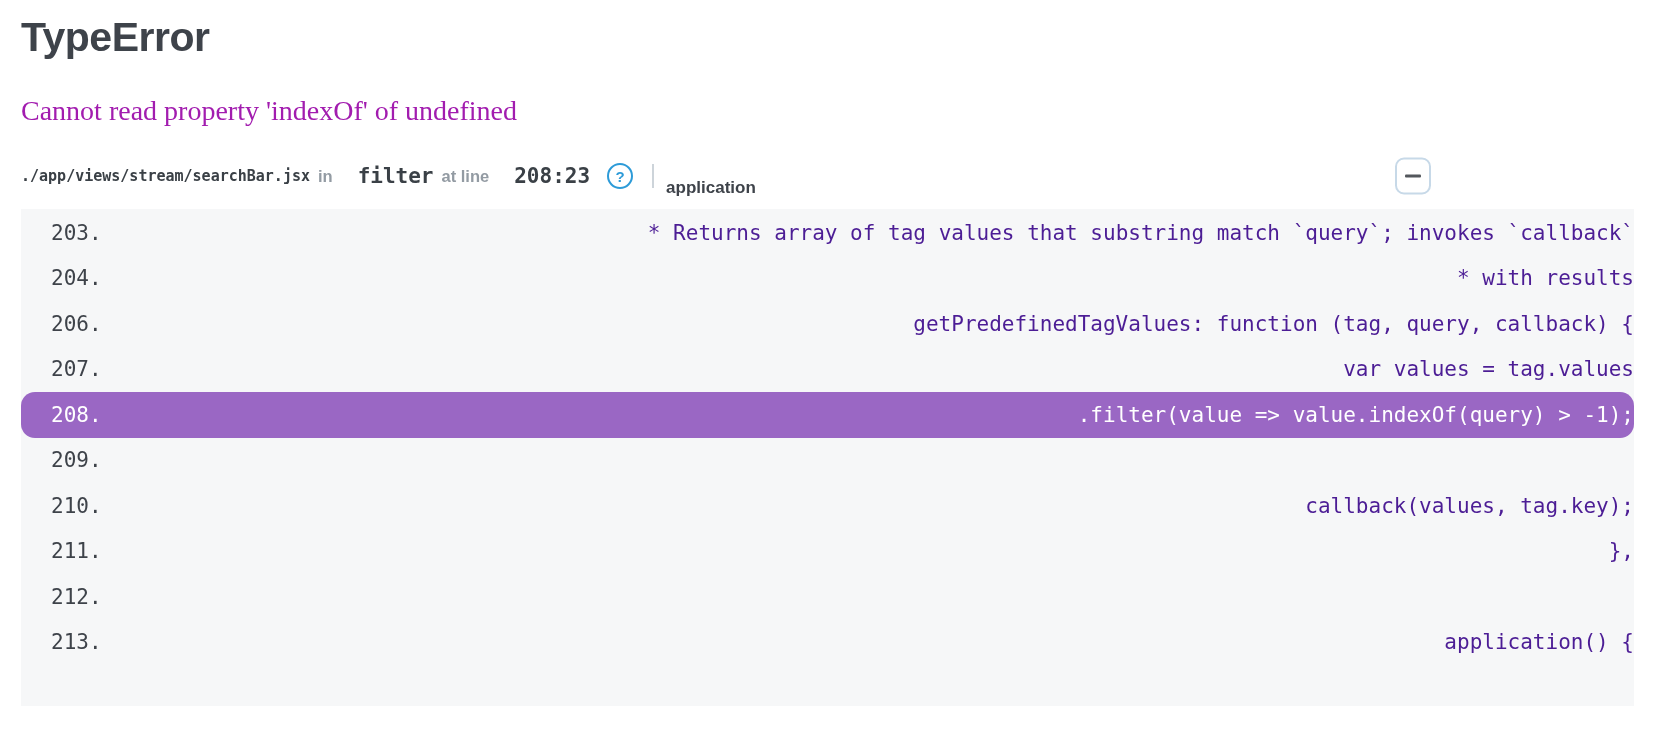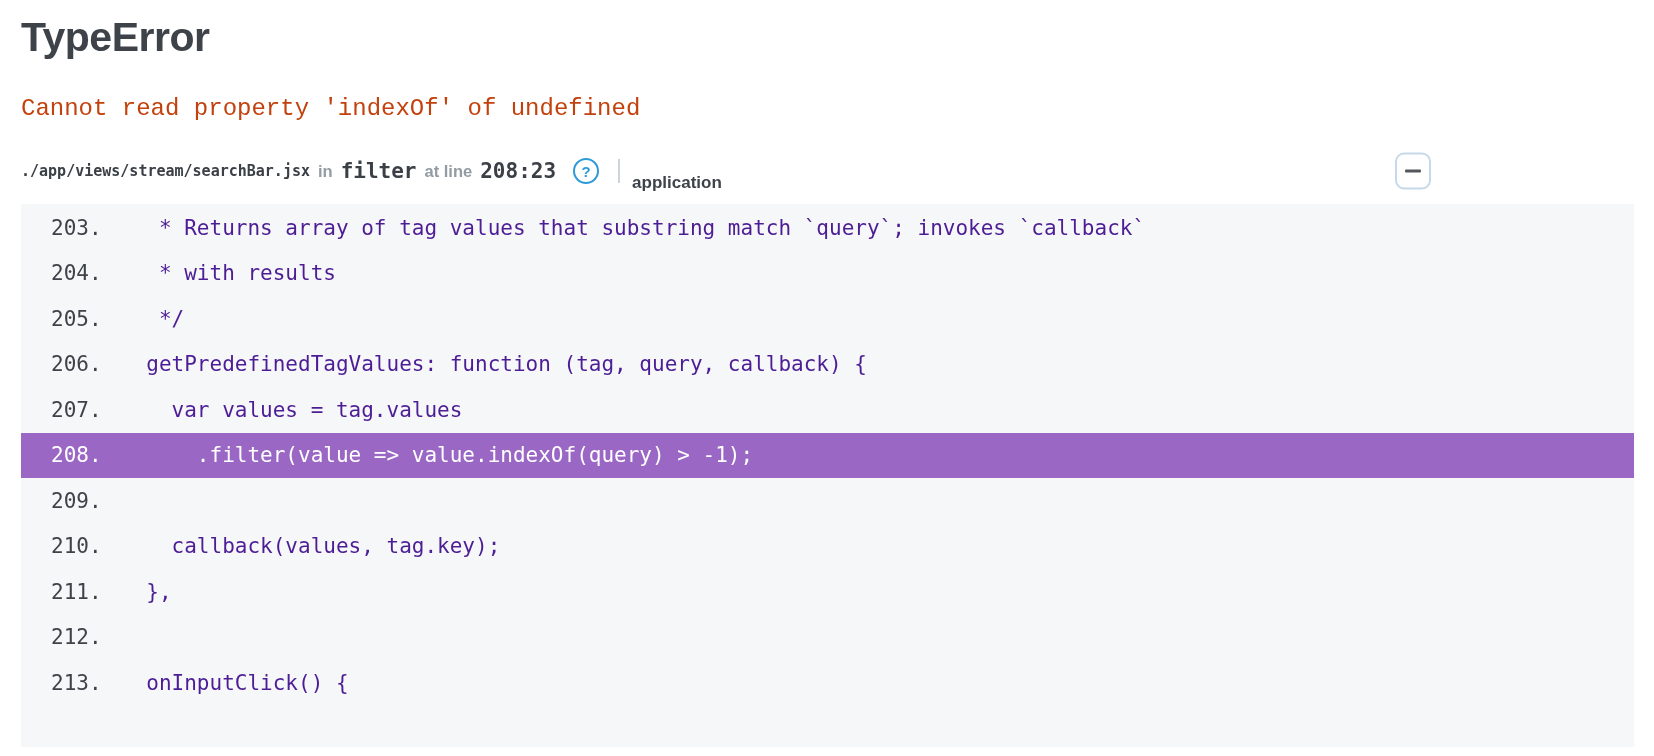--- a/index.html
+++ b/index.html
@@ -25,23 +25,23 @@
   .error-type {
     margin: 14px 0 0 0;
     font-size: 41px;
     line-height: 1.15;
     font-weight: bold;
     color: var(--text-dark);
     letter-spacing: -0.5px;
   }
   .error-message {
     margin-top: 34px;
-    font-family: Liberation Mono, monospace;
-    font-size: 24px;
-    color: #c2410c;
+    font-family: Liberation Serif, serif;
+    font-size: 28px;
+    color: #a21caf;
   }
   .frame-header {
     margin-top: 29px;
     height: 40px;
     display: flex;
     align-items: center;
     position: relative;
     padding-right: 50px;
   }
   .frame-path {
@@ -54,20 +54,21 @@
     font-size: 16.5px;
     color: var(--muted);
     font-weight: bold;
     margin: 0 8px;
   }
   .frame-func, .frame-linecol {
     font-family: "DejaVu Sans Mono", monospace;
     font-weight: bold;
     font-size: 21px;
     color: #3A4046;
+    margin-left: 17px;
   }
   .help-icon {
     display: inline-flex;
     align-items: center;
     justify-content: center;
     width: 26px; height: 26px;
     border: 2.5px solid var(--blue);
     border-radius: 50%;
     color: var(--blue);
     font-size: 15px;
@@ -114,38 +115,40 @@
   .code-block {
     margin-top: 13px;
     background: var(--code-bg);
     padding: 1px 0 41px 0;
     width: 1613px;
   }
   .code-line {
     height: 45.5px;
     display: flex;
     align-items: center;
+    justify-content: space-between;
   }
   .code-line .lineno {
     font-family: "DejaVu Sans Mono", monospace;
     font-size: 21px;
     color: #3E434A;
     width: 56px;
     margin-left: 30px;
     flex: none;
   }
   .code-line .code-text {
     font-family: "DejaVu Sans Mono", monospace;
     font-size: 21px;
     color: #4c1d95;
     white-space: pre;
     padding-left: 14px;
   }
   .code-line.highlighted {
     background: var(--highlight);
+    border-radius: 14px;
   }
   .code-line.highlighted .lineno,
   .code-line.highlighted .code-text {
     color: #ffffff;
   }
 </style>
 </head>
 <body>
 
 <div class="page">
@@ -171,24 +174,20 @@
   <div class="code-block" id="code-block">
       <div class="code-line">
         <span class="lineno">203.</span>
         <span class="code-text">   * Returns array of tag values that substring match `query`; invokes `callback`</span>
       </div>
       <div class="code-line">
         <span class="lineno">204.</span>
         <span class="code-text">   * with results</span>
       </div>
       <div class="code-line">
-        <span class="lineno">205.</span>
-        <span class="code-text">   */</span>
-      </div>
-      <div class="code-line">
         <span class="lineno">206.</span>
         <span class="code-text">  getPredefinedTagValues: function (tag, query, callback) {</span>
       </div>
       <div class="code-line">
         <span class="lineno">207.</span>
         <span class="code-text">    var values = tag.values</span>
       </div>
       <div class="code-line highlighted">
         <span class="lineno">208.</span>
         <span class="code-text">      .filter(value =&gt; value.indexOf(query) &gt; -1);</span>
@@ -204,17 +203,17 @@
       <div class="code-line">
         <span class="lineno">211.</span>
         <span class="code-text">  },</span>
       </div>
       <div class="code-line">
         <span class="lineno">212.</span>
         <span class="code-text"></span>
       </div>
       <div class="code-line">
         <span class="lineno">213.</span>
-        <span class="code-text">  onInputClick() {</span>
+        <span class="code-text">  application() {</span>
       </div>
     </div>
 
 </div>
 
 </body></html>

